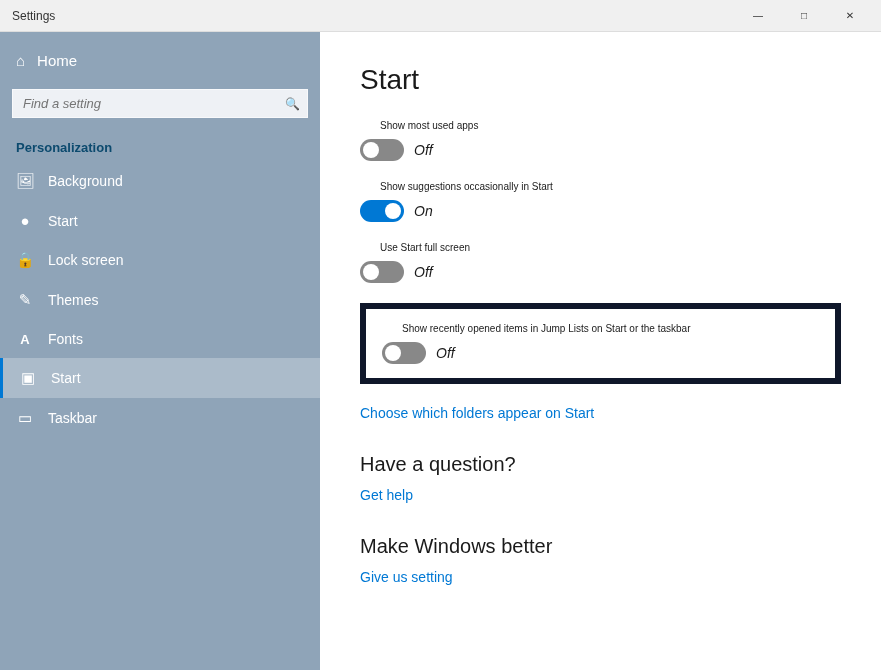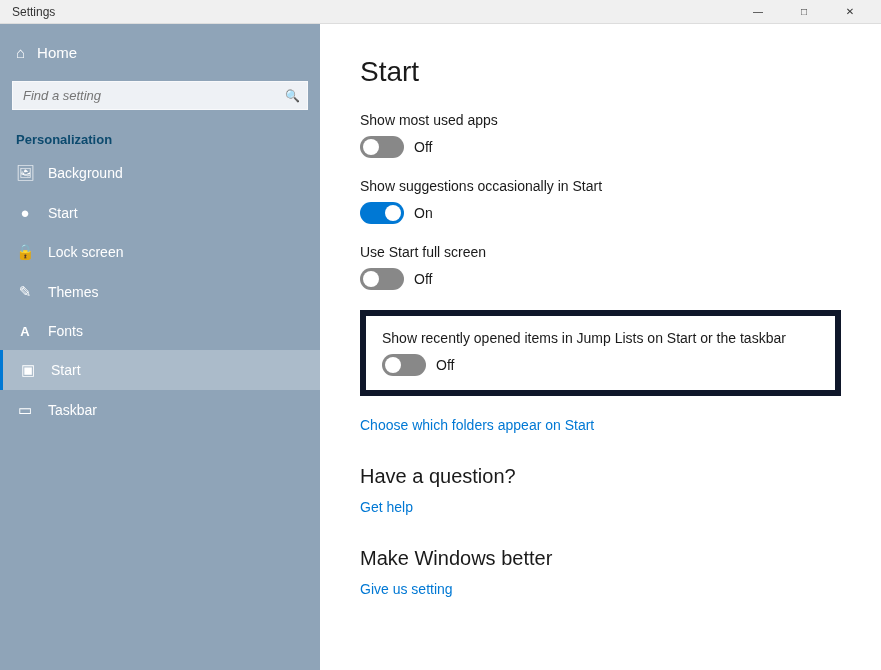--- a/index.html
+++ b/index.html
@@ -1,19 +1,19 @@
 <!DOCTYPE html>
 <html><head>
   <meta charset="utf-8">
   <style>
     * { margin: 0; padding: 0; box-sizing: border-box; }
     body { font-family: 'Segoe UI', sans-serif; width: 881px; height: 670px; overflow: hidden; display: flex; flex-direction: column; background: #fff; }
 
     .titlebar {
-      height: 24px;
+      height: 32px;
       background: #f0f0f0;
       display: flex;
       align-items: center;
       justify-content: space-between;
       padding: 0 8px 0 12px;
       border-bottom: 1px solid #ddd;
       flex-shrink: 0;
     }
     .titlebar-title { font-size: 12px; color: #333; }
     .titlebar-controls { display: flex; gap: 0; }
@@ -103,28 +103,30 @@
       font-size: 28px;
       font-weight: 300;
       color: #1a1a1a;
       margin-bottom: 24px;
     }
 
     .setting-item {
       margin-bottom: 20px;
     }
     .setting-label {
-      font-size: 14px;
+      font-size: 10px;
       color: #1a1a1a;
       margin-bottom: 8px;
+      margin-left: 20px;
     }
     .toggle-row {
       display: flex;
       align-items: center;
       gap: 10px;
+      font-style: italic;
     }
     .toggle {
       width: 44px;
       height: 22px;
       border-radius: 11px;
       position: relative;
       cursor: pointer;
       flex-shrink: 0;
     }
     .toggle.off {

